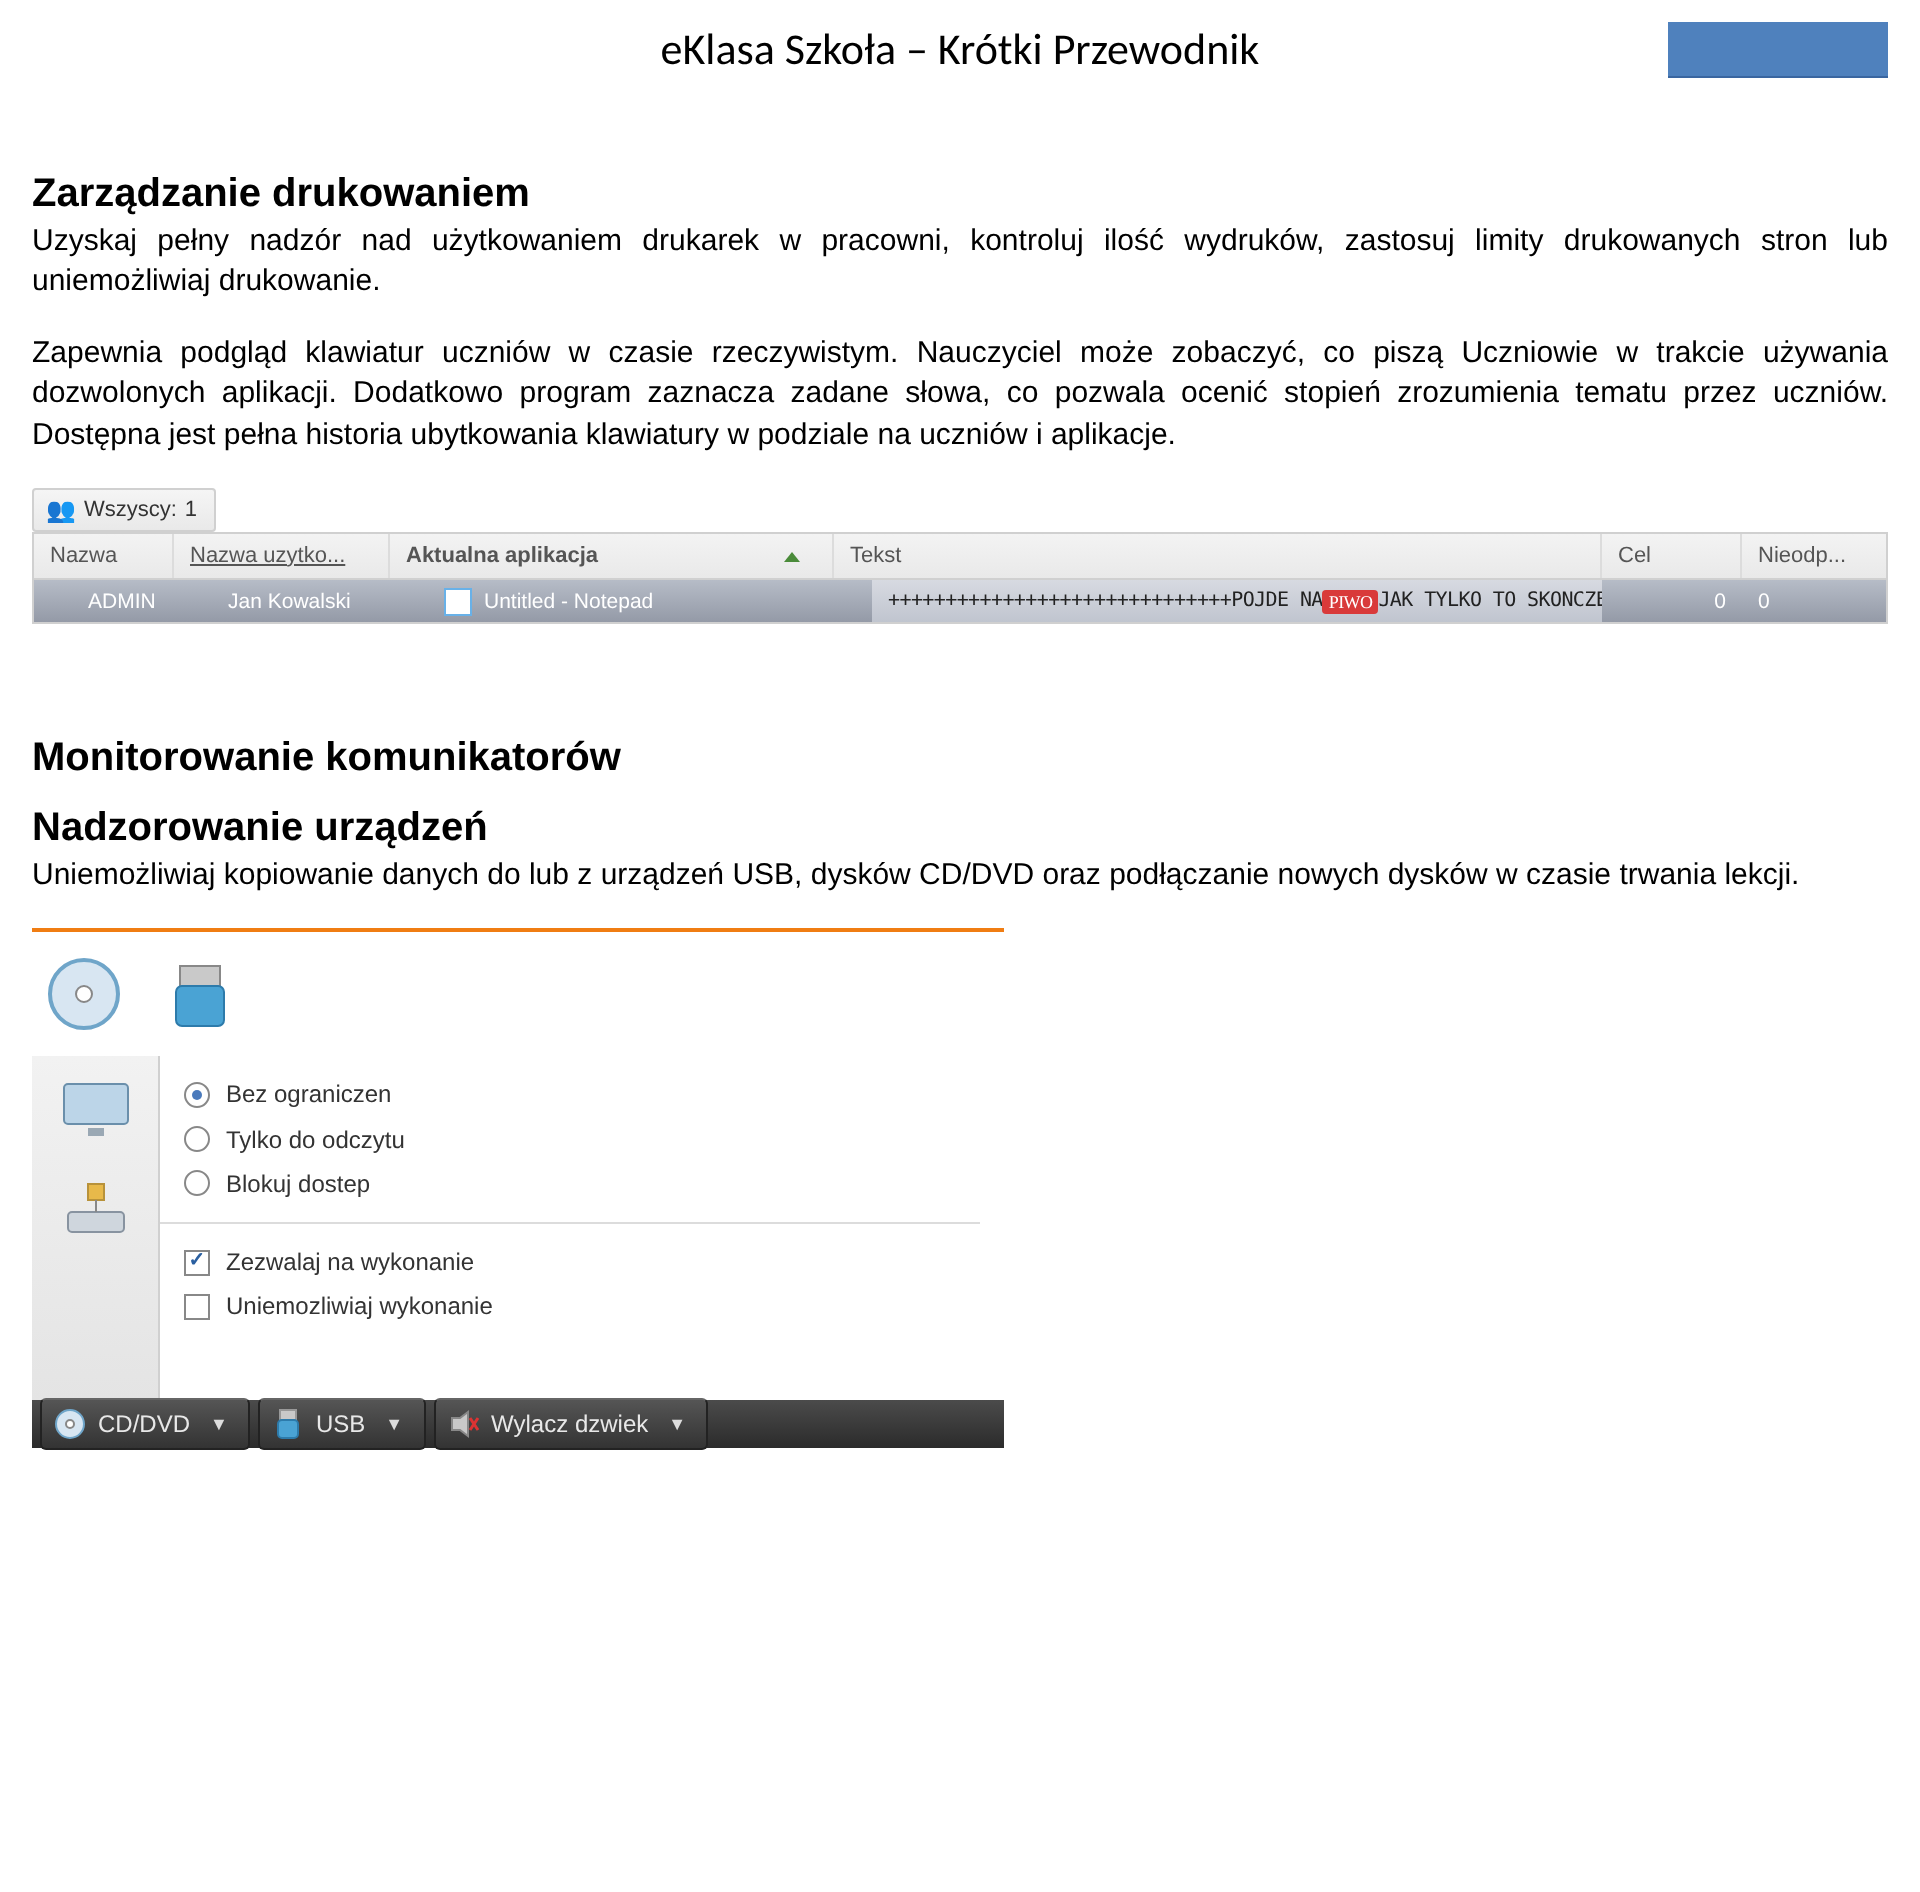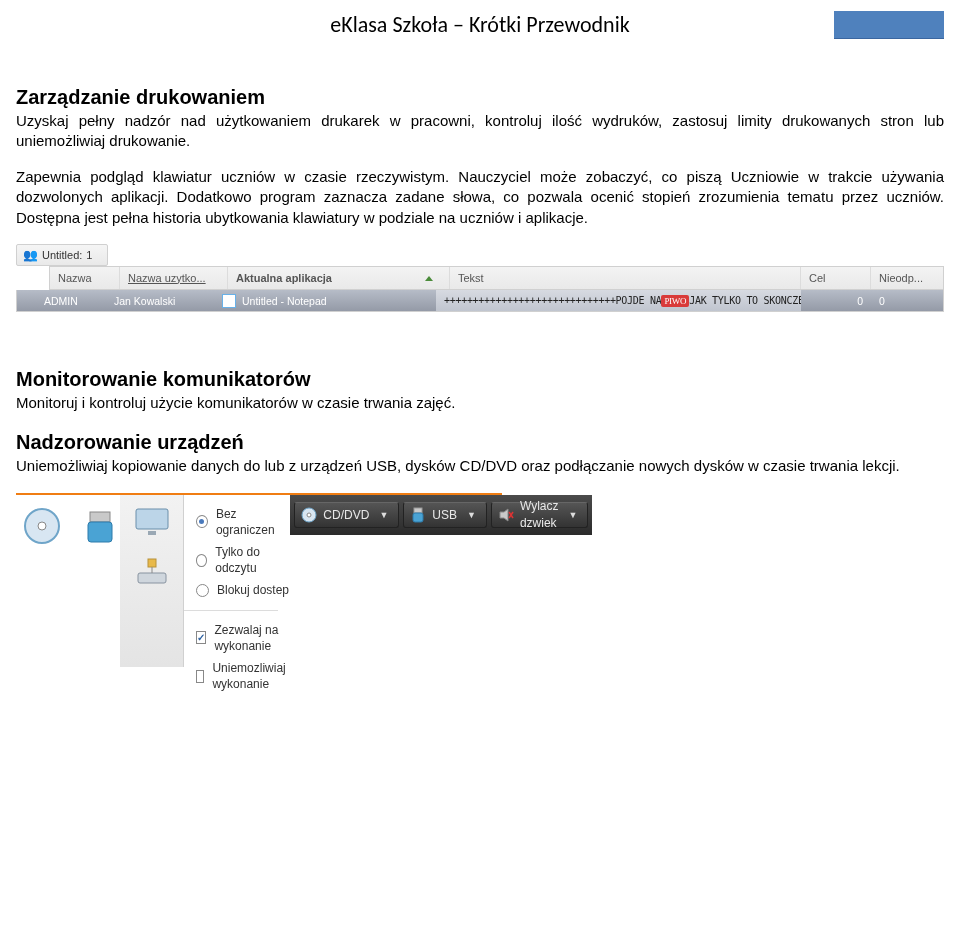--- a/index.html
+++ b/index.html
@@ -60,21 +60,20 @@
     width: 92px;
   }
   .ss1-headers {
     display: flex;
     border: 1px solid #d0d0d0;
     background: linear-gradient(#f3f3f3,#e9e9e9);
     height: 24px;
     align-items: center;
     font-size: 11px;
     color: #555;
-    margin-left: 33px;
   }
   .ss1-h { padding: 0 8px; border-right: 1px solid #dcdcdc; height:100%; display:flex; align-items:center; }
   .ss1-h.nazwa { width: 70px; }
   .ss1-h.nazwauz { width: 108px; text-decoration: underline; }
   .ss1-h.app { width: 222px; font-weight: bold; }
   .ss1-h.tekst { flex: 1; }
   .ss1-h.cel { width: 70px; }
   .ss1-h.nieodp { width: 72px; border-right:none; }
   .ss1-datarow {
     display: flex;
@@ -102,20 +101,21 @@
   .people-icon { font-size:12px; }
 
   
   .screenshot2 {
     width: 486px;
     font-family: "Segoe UI", Tahoma, sans-serif;
     font-size: 12px;
     color: #333;
     border-top: 2px solid #f07d13;
     display: flex;
+    flex-direction: column;
     margin-top: 10px;
   }
   .ss2-top {
     height: 62px;
     display: flex;
     gap: 18px;
     align-items: center;
     padding-left: 6px;
   }
   .ss2-bigicon {
@@ -141,21 +141,21 @@
   .radio-row, .check-row { display:flex; align-items:center; gap:8px; padding:1px 0;}
   .radio-dot {
     width:13px;height:13px;border:1px solid #888;border-radius:50%;background:#fff;display:flex;align-items:center;justify-content:center;
   }
   .radio-dot.sel::after { content:"";width:5px;height:5px;background:#4a7abc;border-radius:50%;}
   .check-box {
     width:13px;height:13px;border:1px solid #888;background:#fff;display:flex;align-items:center;justify-content:center;font-size:10px;color:#2a5fa0;font-weight:bold;
   }
   .divider { height:1px;background:#dcdcdc;margin:6px 0 6px -12px;width:100%; }
   .ss2-bottom {
-    height: 40px;
+    height: 24px;
     background: linear-gradient(#4b4b4b,#2b2b2b);
     display: flex;
     align-items: center;
     gap: 4px;
     padding: 0 4px;
     color: #e8e8e8;
     font-size: 12px;
   }
   .toolbtn {
     display:flex;align-items:center;gap:6px;
@@ -183,21 +183,21 @@
   <h2 class="section-title">Zarządzanie drukowaniem</h2>
   <p class="body">Uzyskaj pełny nadzór nad użytkowaniem drukarek w pracowni, kontroluj ilość wydruków, zastosuj limity drukowanych stron lub uniemożliwiaj drukowanie.</p>
 
   <p class="body">
     <span>Zapewnia podgląd klawiatur uczniów w czasie rzeczywistym. Nauczyciel może zobaczyć, co piszą Uczniowie w trakcie używania dozwolonych aplikacji. Dodatkowo program zaznacza zadane słowa, co pozwala ocenić stopień zrozumienia tematu przez uczniów. </span><span class="body-last">Dostępna jest pełna historia ubytkowania klawiatury w podziale na uczniów i aplikacje.</span>
   </p>
 
   <div class="screenshot1">
     <div class="ss1-row1">
       <span class="people-icon">👥</span>
-      <span>Untitled:</span>
+      <span>Wszyscy:</span>
       <span>1</span>
     </div>
     <div class="ss1-headers">
       <div class="ss1-h nazwa">Nazwa</div>
       <div class="ss1-h nazwauz">Nazwa uzytko...</div>
       <div class="ss1-h app">
         <span>Aktualna aplikacja</span>
         <span class="sort-arrow"></span>
       </div>
       <div class="ss1-h tekst">Tekst</div>
@@ -215,21 +215,20 @@
         <span>++++++++++++++++++++++++++++++POJDE NA </span>
           <span class="chip-red">PIWO</span>
           <span> JAK TYLKO TO SKONCZE :DPIWO</span>
       </div>
       <div class="ss1-c cel">0</div>
       <div class="ss1-c nieodp">0</div>
     </div>
   </div>
 
   <h2 class="section-title">Monitorowanie komunikatorów</h2>
-  <p class="body">Monitoruj i kontroluj użycie komunikatorów w czasie trwania zajęć.</p>
 
   <h2 class="section-title">Nadzorowanie urządzeń</h2>
   <p class="body">Uniemożliwiaj kopiowanie danych do lub z urządzeń USB, dysków CD/DVD oraz podłączanie nowych dysków w czasie trwania lekcji.</p>
 
   <div class="screenshot2">
     <div class="ss2-top">
       <span class="ss2-bigicon">
         <svg viewBox="0 0 40 40" width="40" height="40">
             <circle cx="20" cy="20" r="17" fill="#d8e6f2" stroke="#6fa5c9" stroke-width="2"></circle>
             <circle cx="20" cy="20" r="4" fill="#fff" stroke="#888"></circle>

